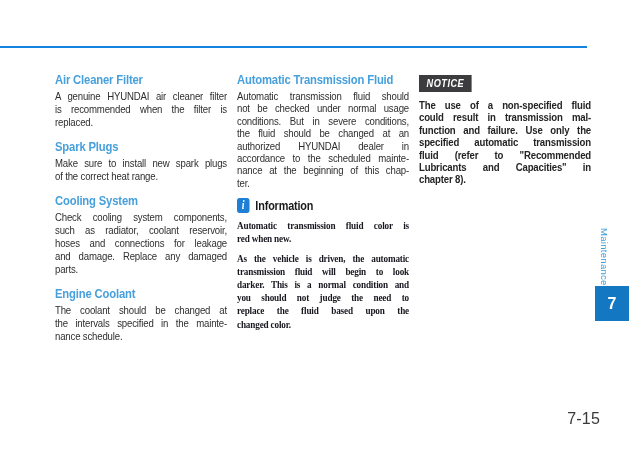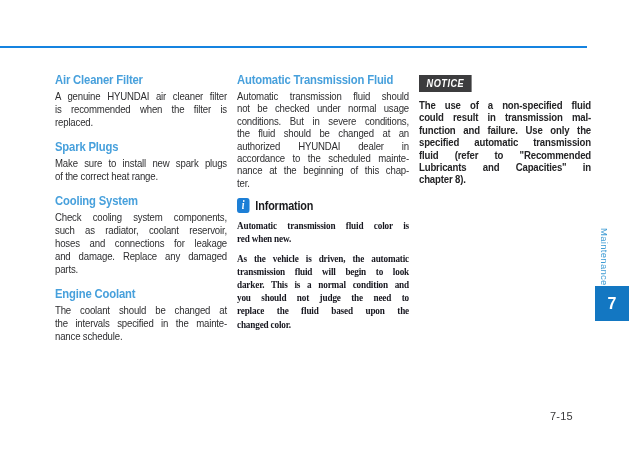--- a/index.html
+++ b/index.html
@@ -127,23 +127,23 @@
     font-size: 16px;
     font-weight: bold;
     line-height: 35px;
     text-align: center;
   }
 
   .page-number {
     position: absolute;
     left: 550px; top: 410px;
     width: 50px;
-    text-align: left;
+    text-align: right;
     color: #39393b;
-    font-size: 11px;
+    font-size: 16px;
     letter-spacing: 0.2px;
   }
 </style>
 </head>
 <body>
 
 <div class="page">
 
   <div class="top-rule"></div>
 

